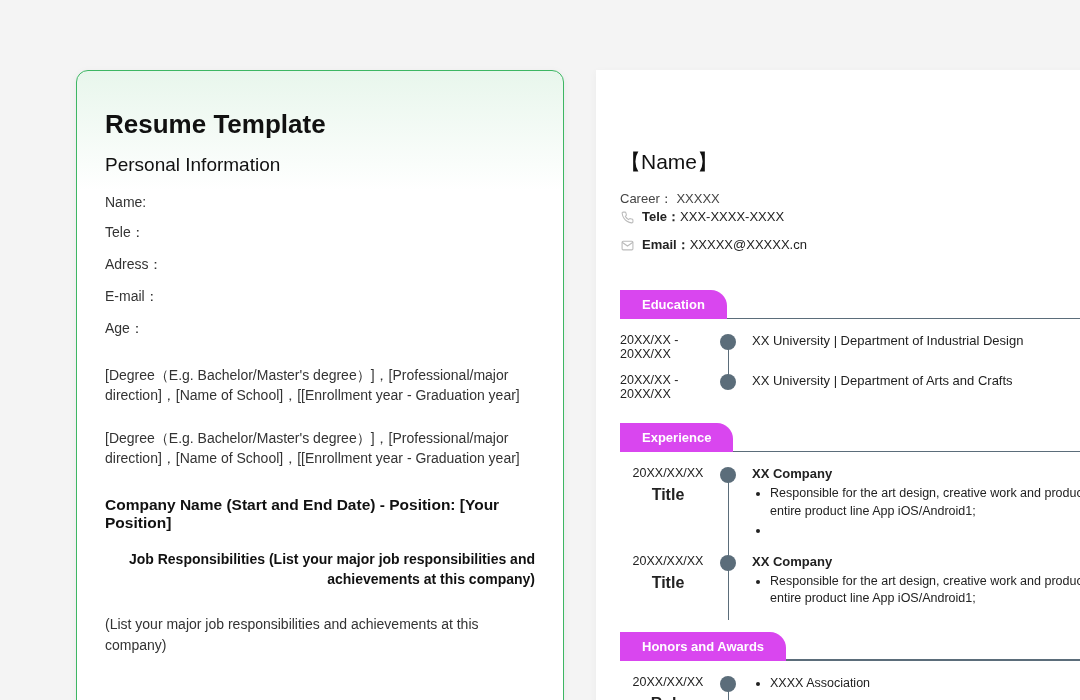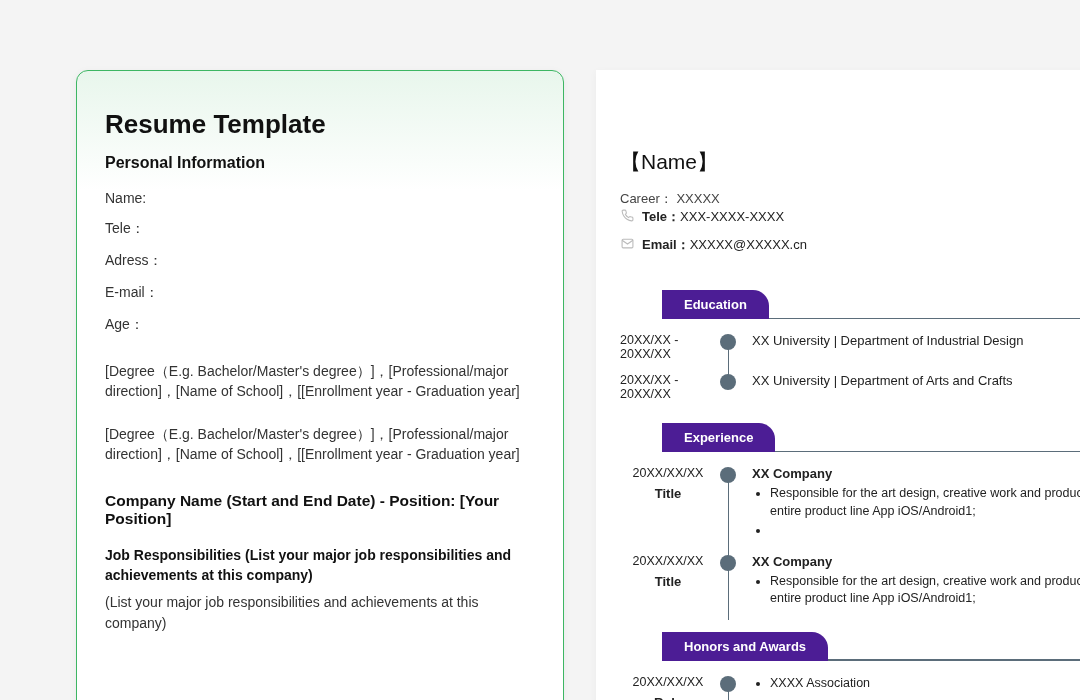--- a/index.html
+++ b/index.html
@@ -28,22 +28,22 @@
     box-shadow: 0 2px 8px rgba(0,0,0,0.05);
     min-height: 800px;
   }
   .card-left h1 {
     font-size: 26px;
     font-weight: 700;
     color: #111;
     margin-bottom: 14px;
   }
   .card-left h2 {
-    font-size: 16px;
-    font-weight: 700;
+    font-size: 19px;
+    font-weight: 400;
     color: #111;
     margin-bottom: 18px;
   }
   .card-left .field {
     font-size: 14px;
     color: #333;
     margin-bottom: 14px;
   }
   .card-left .block {
     font-size: 14px;
@@ -55,22 +55,23 @@
   .card-left h3 {
     font-size: 15.5px;
     font-weight: 700;
     color: #111;
     margin-bottom: 18px;
   }
   .card-left h4 {
     font-size: 14px;
     font-weight: 700;
     color: #111;
-    margin-bottom: 6px;
+    margin-bottom: 24px;
     line-height: 1.4;
+    text-align: right;
   }
   .card-left .resp-line {
     font-size: 14px;
     color: #333;
     line-height: 1.5;
   }
   
   .card-right {
     width: 560px;
     background: #ffffff;
@@ -95,46 +96,46 @@
     color: #444;
   }
   .r-contact-row {
     display: flex;
     font-size: 13px;
     color: #222;
     margin-bottom: 10px;
   }
   .r-contact-item {
     display: flex;
+    align-items: center;
     gap: 8px;
   }
   .r-contact-item.first { width: 180px; }
   .r-icon {
     width: 14px; height: 14px;
     display: inline-flex;
     align-items: center; justify-content: center;
     color: #bbb;
   }
   
   .r-section { margin-bottom: 22px; }
   .r-tab-row {
     display: flex;
     align-items: flex-end;
     margin-bottom: 14px;
   }
   .r-tab {
-    background: #4c1d95;
+    background: #d946ef;
     color: #fff;
     font-size: 13px;
     font-weight: 600;
     padding: 7px 22px 7px 22px;
     border-top-right-radius: 16px;
     position: relative;
     z-index: 2;
-    margin-left: 42px;
   }
   .r-tab-line {
     flex: 1;
     height: 1.5px;
     background: #5b6d7a;
     margin-left: -2px;
   }
   
   .r-row {
     display: flex;
@@ -142,21 +143,21 @@
     margin-bottom: 12px;
   }
   .r-date {
     width: 96px;
     font-size: 12.5px;
     color: #222;
     padding-top: 0px;
     flex-shrink: 0;
   }
   .r-date-sub {
-    font-size: 13px;
+    font-size: 16px;
     color: #222;
     font-weight: 600;
     margin-top: 6px;
     text-align: center;
   }
   .r-dot-col {
     width: 24px;
     flex-shrink: 0;
     position: relative;
     display: flex;

